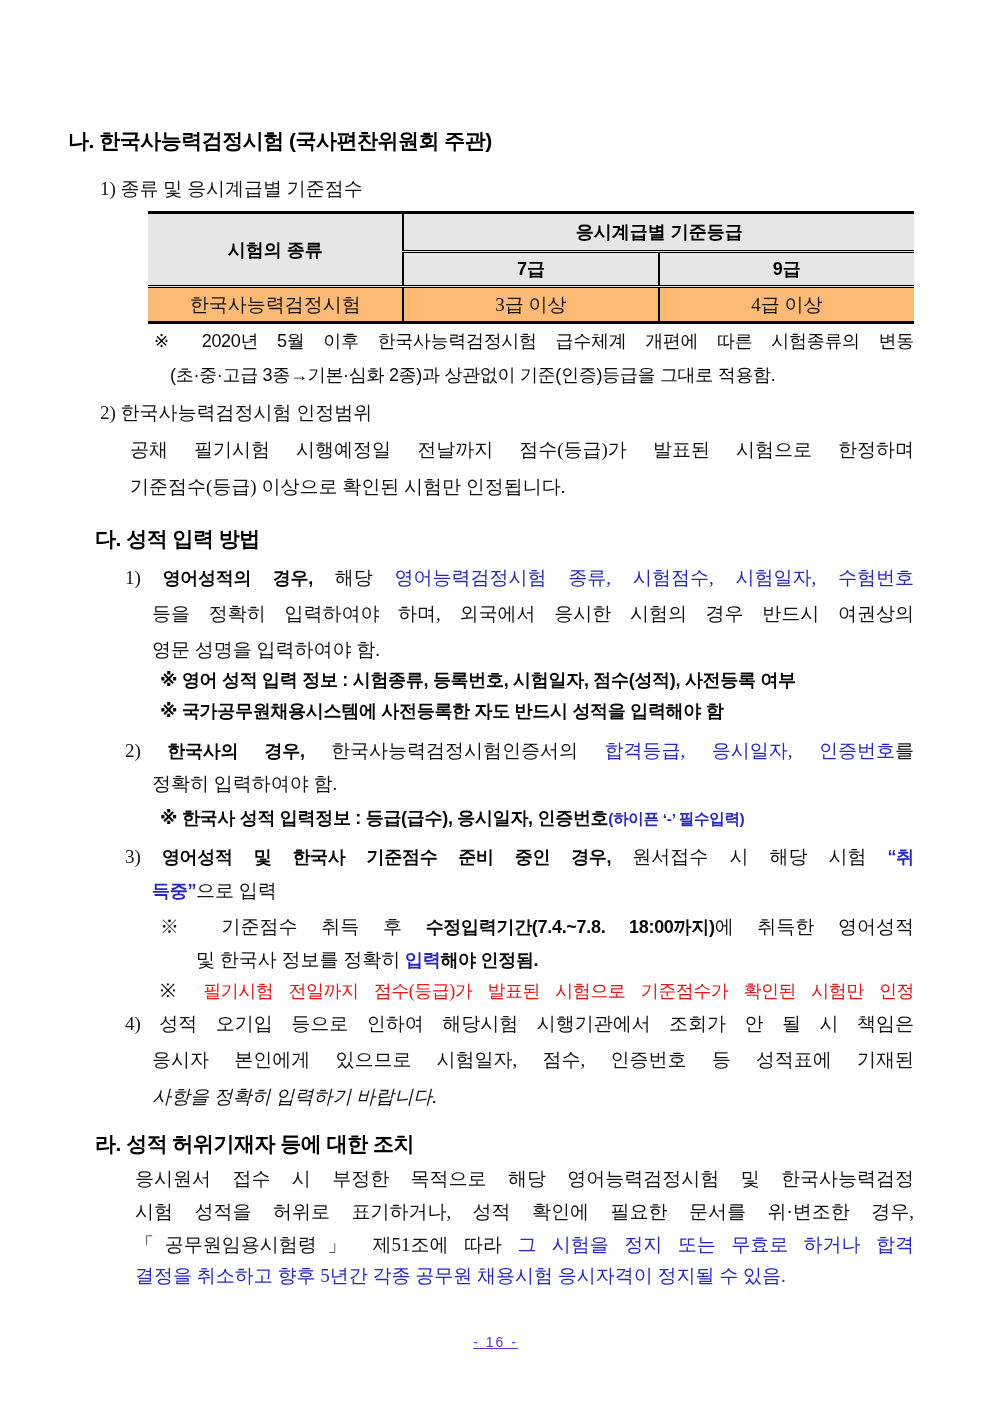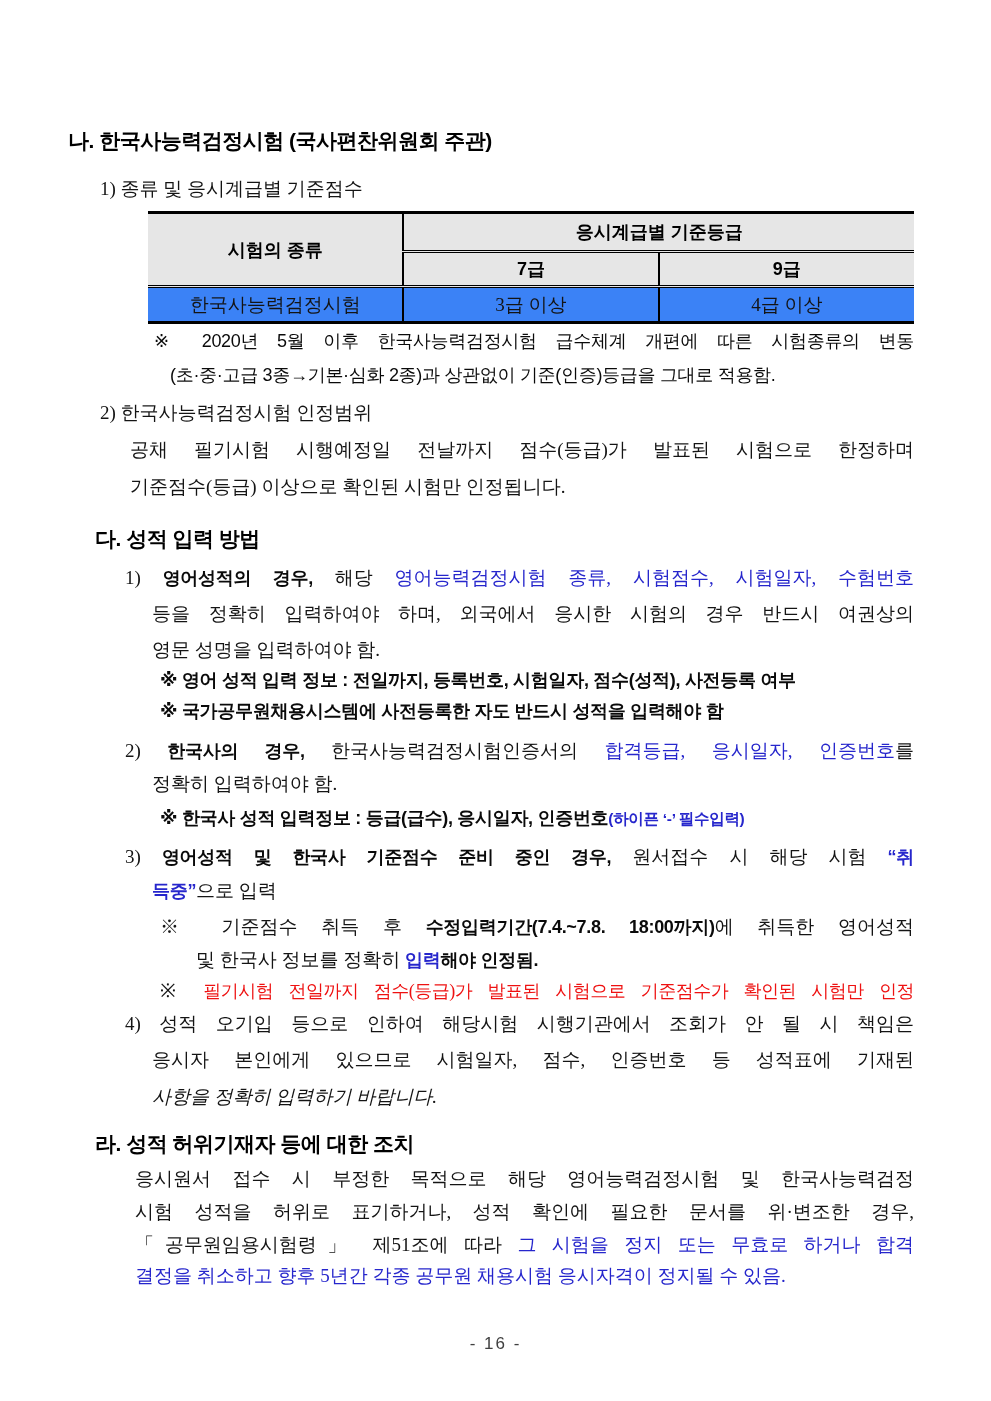--- a/index.html
+++ b/index.html
@@ -33,31 +33,31 @@
     border-top:3px solid #000;border-bottom:3px solid #000;
   }
   table.tbl td{
     text-align:center;vertical-align:middle;padding:0;
   }
   .cell-hdr{
     background:var(--hdr-bg);
     font-family:"Liberation Sans","DejaVu Sans",sans-serif;font-weight:700;font-size:18px;color:#000;
   }
   .cell-body{
-    background:#3b82f6;font-family:"Liberation Serif","DejaVu Serif",serif;font-size:19px;color:var(--ink);
+    background:#fdba74;font-family:"Liberation Serif","DejaVu Serif",serif;font-size:19px;color:var(--ink);
   }
   .bd-r{border-right:2px solid #000;}
   .bd-dbl{border-bottom:3px double #000;}
   .row-group td{height:36px;}
   .row-sub td{height:32px;}
   .row-body td{height:33px;}
 
   .footer{
     position:absolute;top:1334px;left:0;width:100%;text-align:center;
-    font-family:"Liberation Sans","DejaVu Sans",sans-serif;font-size:17px;color:#404040;letter-spacing:2px;
+    font-family:"Liberation Sans","DejaVu Sans",sans-serif;font-size:14px;color:#6d28d9;letter-spacing:2px;text-decoration:underline;
   }
 </style>
 </head>
 <body>
 
 <div class="page">
 
   <div class="h1" style="left:68px;top:127px;">나. 한국사능력검정시험 (국사편찬위원회 주관)</div>
   <div class="line" style="left:100px;top:177px;"><span class="run-serif">1) 종류 및 응시계급별 기준점수</span></div>
 
@@ -84,21 +84,21 @@
 
   <div class="line" style="left:100px;top:401px;"><span class="run-serif">2) 한국사능력검정시험 인정범위</span></div>
   <div class="line j" style="left:130px;top:438px;width:784px;"><span class="run-serif">공채 필기시험 시행예정일 전날까지 점수(등급)가 발표된 시험으로 한정하며</span></div>
   <div class="line" style="left:130px;top:475px;"><span class="run-serif">기준점수(등급) 이상으로 확인된 시험만 인정됩니다.</span></div>
 
   <div class="h1" style="left:95px;top:525px;">다. 성적 입력 방법</div>
 
   <div class="line j" style="left:125px;top:566px;width:789px;"><span class="run-serif">1) </span><span class="run-bold">영어성적의 경우,</span><span class="run-serif"> 해당 </span><span class="run-blue">영어능력검정시험 종류, 시험점수, 시험일자, 수험번호</span></div>
   <div class="line j" style="left:152px;top:602px;width:762px;"><span class="run-serif">등을 정확히 입력하여야 하며, 외국에서 응시한 시험의 경우 반드시 여권상의</span></div>
   <div class="line" style="left:152px;top:638px;"><span class="run-serif">영문 성명을 입력하여야 함.</span></div>
-  <div class="line" style="left:160px;top:668px;"><span class="run-bold">※ 영어 성적 입력 정보 : 전일까지, 등록번호, 시험일자, 점수(성적), 사전등록 여부</span></div>
+  <div class="line" style="left:160px;top:668px;"><span class="run-bold">※ 영어 성적 입력 정보 : 시험종류, 등록번호, 시험일자, 점수(성적), 사전등록 여부</span></div>
   <div class="line" style="left:160px;top:699px;"><span class="run-bold">※ 국가공무원채용시스템에 사전등록한 자도 반드시 성적을 입력해야 함</span></div>
 
   <div class="line j" style="left:125px;top:739px;width:789px;"><span class="run-serif">2) </span><span class="run-bold">한국사의 경우,</span><span class="run-serif"> 한국사능력검정시험인증서의 </span><span class="run-blue">합격등급, 응시일자, 인증번호</span><span class="run-serif">를</span></div>
   <div class="line" style="left:152px;top:772px;"><span class="run-serif">정확히 입력하여야 함.</span></div>
   <div class="line" style="left:160px;top:806px;"><span class="run-bold">※ 한국사 성적 입력정보 : 등급(급수), 응시일자, 인증번호</span><span class="run-bluebold-small">(하이픈 ‘-’ 필수입력)</span></div>
 
   <div class="line j" style="left:125px;top:845px;width:789px;"><span class="run-serif">3) </span><span class="run-bold">영어성적 및 한국사 기준점수 준비 중인 경우,</span><span class="run-serif"> 원서접수 시 해당 시험 </span><span class="run-bluebold">“취</span></div>
   <div class="line" style="left:152px;top:879px;"><span class="run-bluebold">득중”</span><span class="run-serif">으로 입력</span></div>
   <div class="line j" style="left:160px;top:915px;width:754px;"><span class="run-serif">※ 기준점수 취득 후 </span><span class="run-bold">수정입력기간(7.4.~7.8. 18:00까지)</span><span class="run-serif">에 취득한 영어성적</span></div>
   <div class="line" style="left:196px;top:948px;"><span class="run-serif">및 한국사 정보를 정확히 </span><span class="run-bluebold">입력</span><span class="run-bold">해야 인정됨.</span></div>

